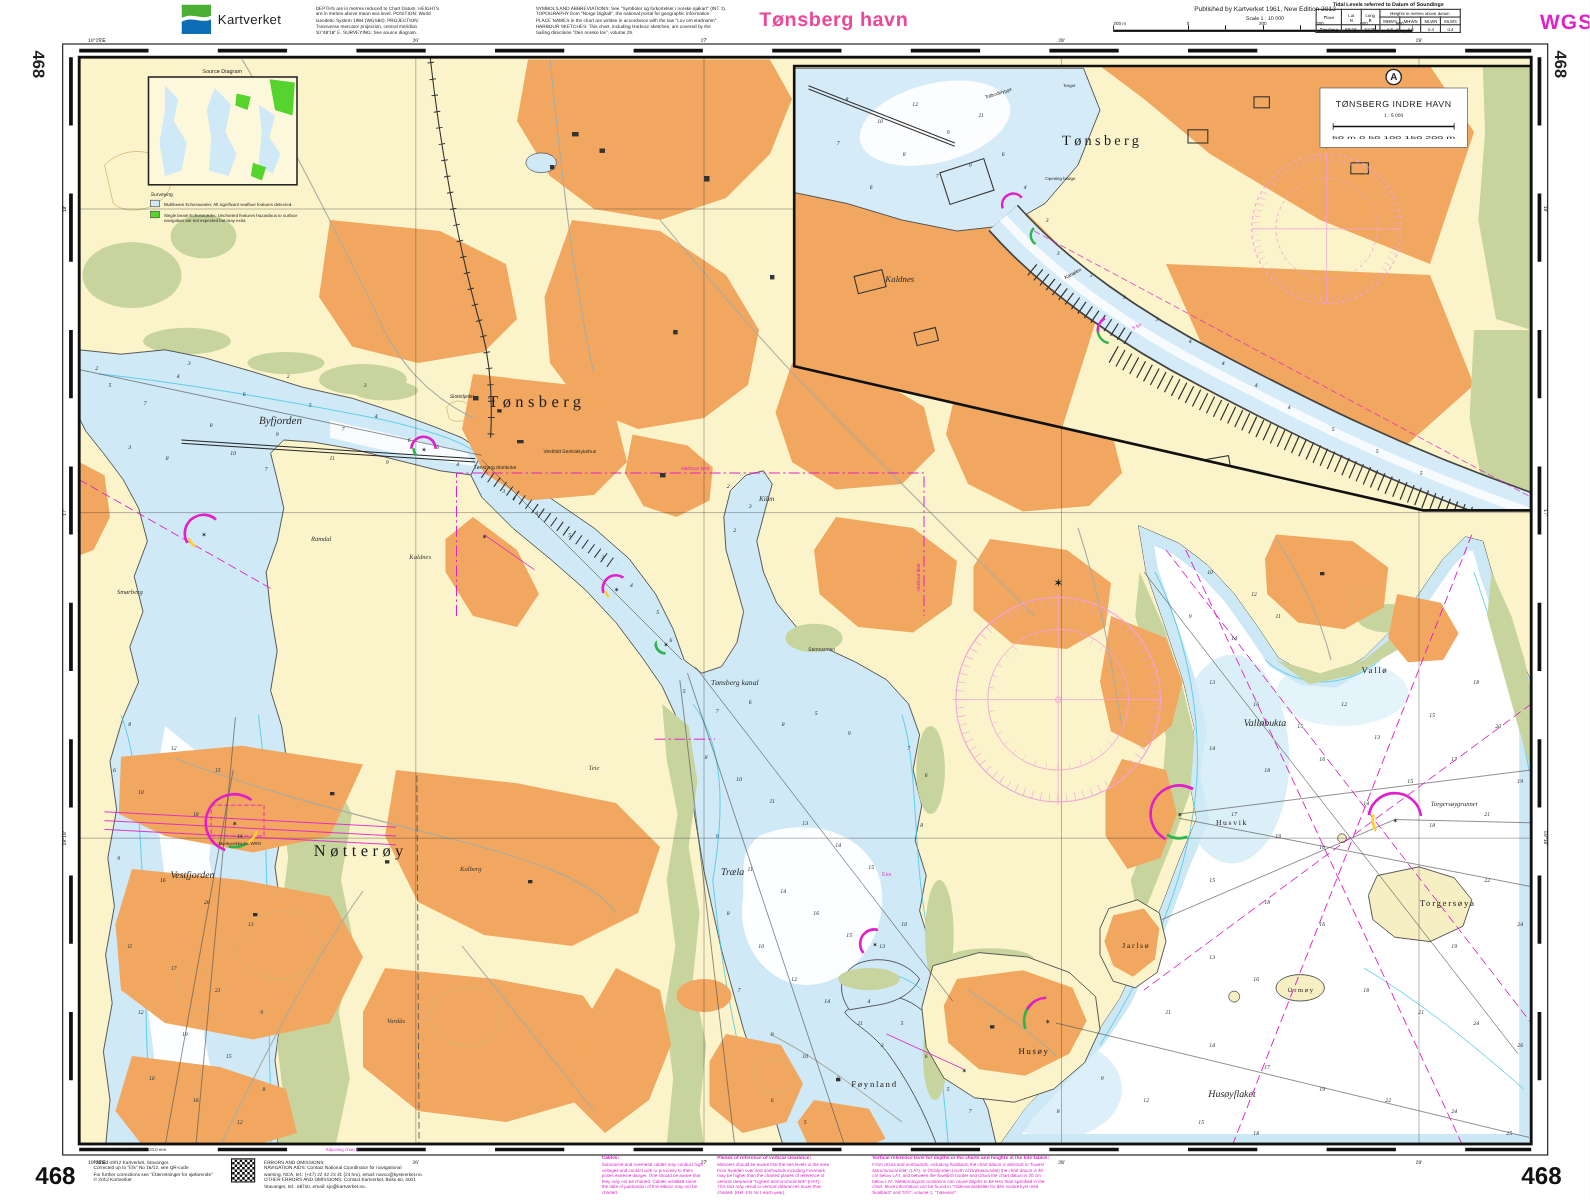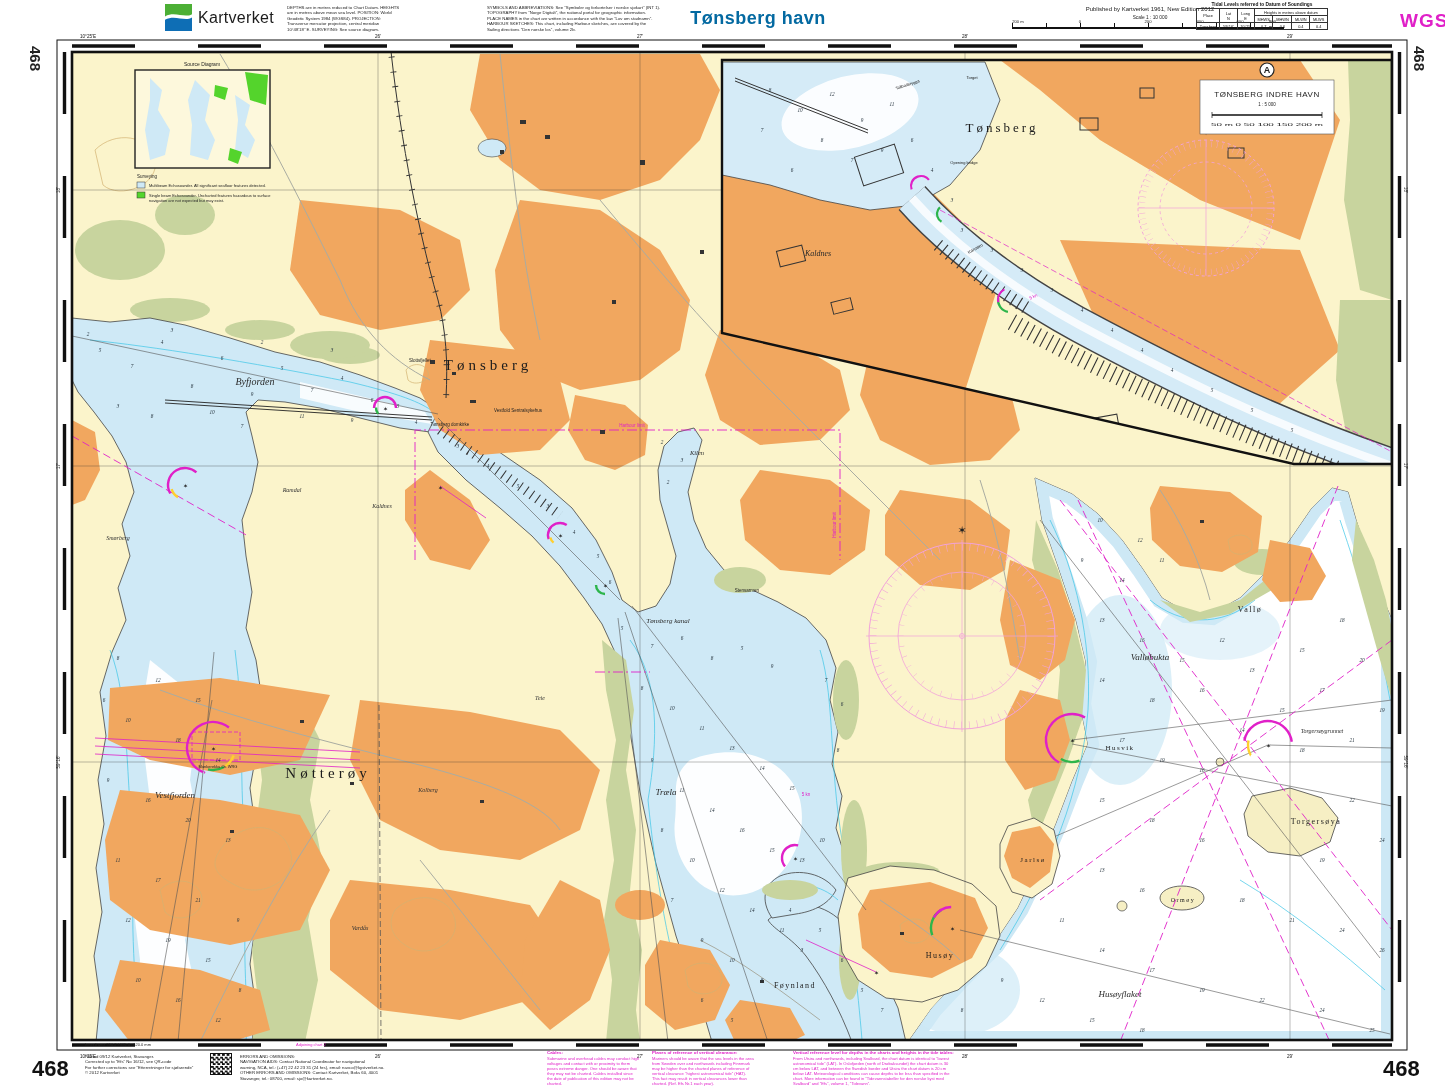--- a/index.html
+++ b/index.html
@@ -1,25 +1,25 @@
 <!DOCTYPE html>
 <html><head>
 <meta charset="utf-8">
 <style>
   html,body{margin:0;padding:0;background:#fff;width:1445px;height:1091px;overflow:hidden;
     font-family:"Liberation Sans",sans-serif;-webkit-font-smoothing:antialiased;}
   .abs{position:absolute;}
   #page{position:relative;width:1445px;height:1091px;background:#fff;}
   
   .tinyprint{font-size:4.3px;line-height:5.4px;color:#222;white-space:pre-line;}
-  .chart-title{font-size:18px;font-weight:bold;color:#0369a1;letter-spacing:.5px;}
+  .chart-title{font-size:18px;font-weight:bold;color:#ec4899;letter-spacing:.5px;}
   .published{font-size:6px;color:#222;}
   .scale-label{font-size:4.8px;color:#222;}
   .datum{font-size:19px;color:#e020c8;font-weight:600;letter-spacing:1px;}
-  .brand-name{font-size:16px;color:#1c1c1c;font-weight:500;letter-spacing:.3px;}
+  .brand-name{font-size:12px;color:#1c1c1c;font-weight:500;letter-spacing:.3px;}
   
   .tidal{font-size:3.9px;color:#111;border-collapse:collapse;}
   .tidal td,.tidal th{border:0.5px solid #333;padding:0.5px 2px;text-align:center;font-weight:normal;white-space:pre-line;}
   .tidal-title{font-size:4.8px;font-weight:bold;color:#111;text-align:center;}
   
   .sb-label{position:absolute;font-size:4.2px;color:#222;transform:translateX(-50%);}
   .sb-bar{position:absolute;height:2px;background:#111;}
   .sb-ticks{position:absolute;height:4px;background:repeating-linear-gradient(90deg,#111 0 .8px,transparent .8px 34px);}
   
   .chart-num{font-size:22px;font-weight:bold;color:#111;font-family:"Liberation Sans",sans-serif;}

